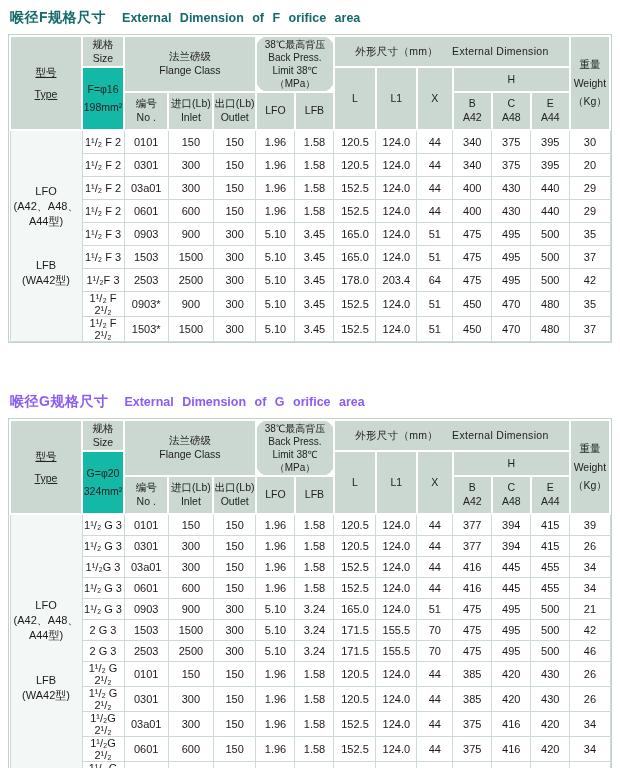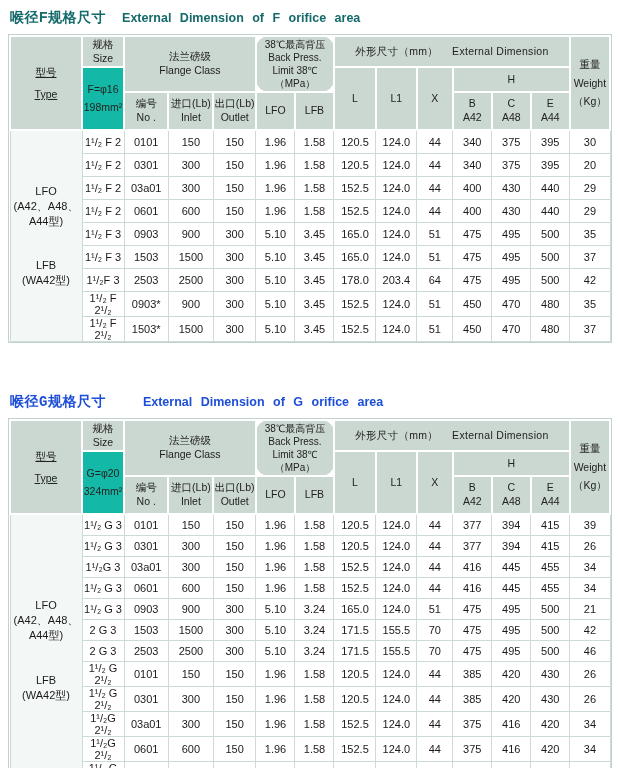--- a/index.html
+++ b/index.html
@@ -296,22 +296,22 @@
               <td>480</td>
               <td>37</td>
             </tr>
           </tbody>
       </table>
     </div>
   </section>
 
   <section class="spec-section">
     <h2 class="sec-title">
-      <span class="t-zh" style="color: #1d4ed8; font-family: Liberation Mono, monospace;">喉径G规格尺寸</span>
-      <span class="t-en" style="color: #1d4ed8; margin-left: 21px;">External Dimension of G orifice area</span>
+      <span class="t-zh" style="color: #8b5cf6;">喉径G规格尺寸</span>
+      <span class="t-en" style="color: #8b5cf6;">External Dimension of G orifice area</span>
     </h2>
     <div class="tablewrap">
       <table class="spec table-g">
         <colgroup>
           <col style="width:12.0%">
             <col style="width:7.0%">
             <col style="width:7.4%">
             <col style="width:7.5%">
           <col style="width:7.1%">
             <col style="width:6.5%">

